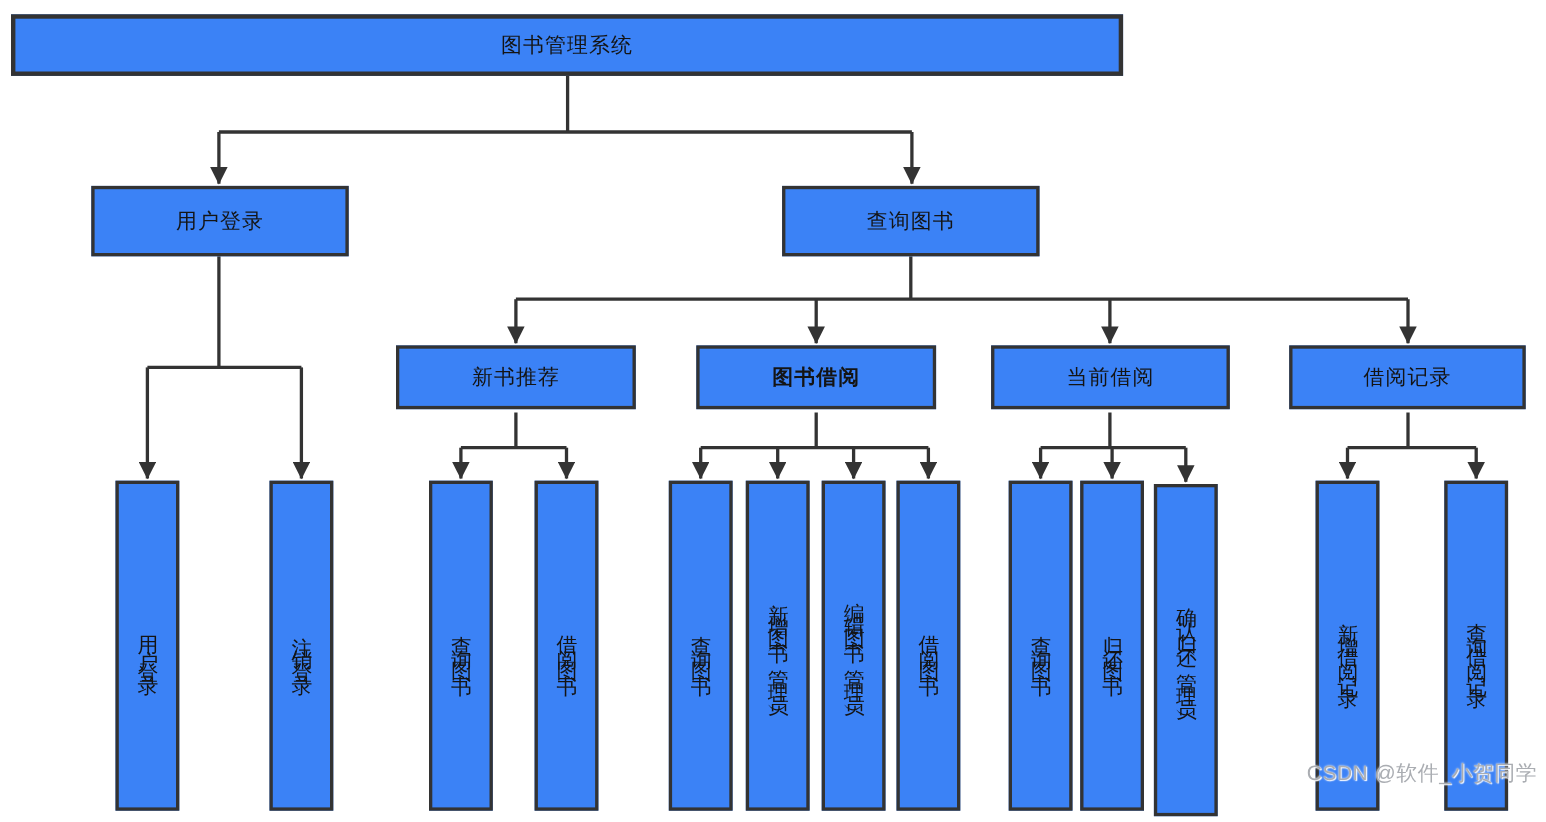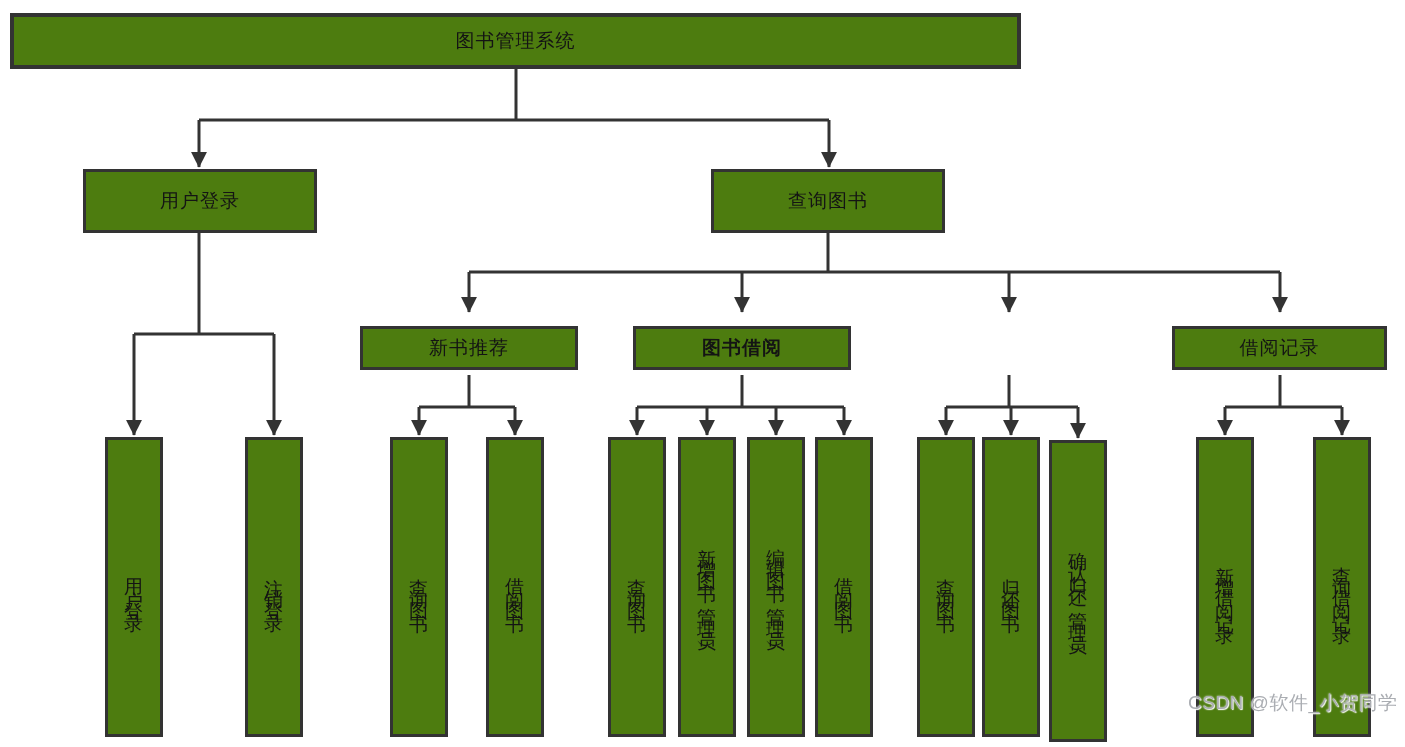--- a/index.html
+++ b/index.html
@@ -1,27 +1,27 @@
 <!DOCTYPE html>
 <html><head>
 <meta charset="utf-8">
 <style>
   html,body{margin:0;padding:0;background:#fff;}
   .canvas{
     position:relative;width:1405px;height:747px;background:#ffffff;
     font-family:"Liberation Sans",sans-serif;color:#1a1a1a;overflow:hidden;
   }
   .box{
-    position:absolute;box-sizing:border-box;border:3px solid #333;background:#4d7c0f;
+    position:absolute;box-sizing:border-box;border:3px solid #333;background:#3b82f6;
     display:flex;align-items:center;justify-content:center;
     font-size:19px;letter-spacing:1px;color:#141414;text-align:center;
   }
   .root{border-width:4px;left:10px;top:13px;width:1011px;height:56px;}
   .l2{top:169px;height:64px;width:234px;}
-  .l3{top:314px;height:44px;margin-top:12px;}
+  .l3{top:314px;height:58px;}
   .leaf{
     top:437px;width:58px;height:300px;border-width:3px;
     writing-mode:vertical-rl;text-orientation:mixed;
     letter-spacing:12px;font-size:19px;line-height:1;
   }
   svg.connectors{position:absolute;left:0;top:0;pointer-events:none;}
   svg.connectors line{stroke:#333;stroke-width:3;}
   .watermark{
     position:absolute;left:1188px;top:690px;font-size:19px;letter-spacing:0.5px;
     color:#aaadb2;text-shadow:0 0 2px #ffffff,1px 1px 1px #ffffff;white-space:nowrap;z-index:5;
@@ -80,20 +80,21 @@
     <line x1="1342" y1="407" x2="1342" y2="435" marker-end="url(#ah)"></line>
   </svg>
 
   <div class="box root">图书管理系统</div>
 
   <div class="box l2" style="left:83px;">用户登录</div>
   <div class="box l2" style="left:711px;">查询图书</div>
 
   <div class="box l3" style="left:360px;width:218px;">新书推荐</div>
   <div class="box l3" style="left:633px;width:218px;font-weight:bold;">图书借阅</div>
+  <div class="box l3" style="left:901px;width:217px;">当前借阅</div>
   <div class="box l3" style="left:1172px;width:215px;">借阅记录</div>
 
   <div class="box leaf" style="left:105px;">用户登录</div>
   <div class="box leaf" style="left:245px;">注销登录</div>
 
   <div class="box leaf" style="left:390px;">查询图书</div>
   <div class="box leaf" style="left:486px;">借阅图书</div>
 
   <div class="box leaf" style="left:608px;">查询图书</div>
   <div class="box leaf" style="left:678px;">新增图书（管理员）</div>

